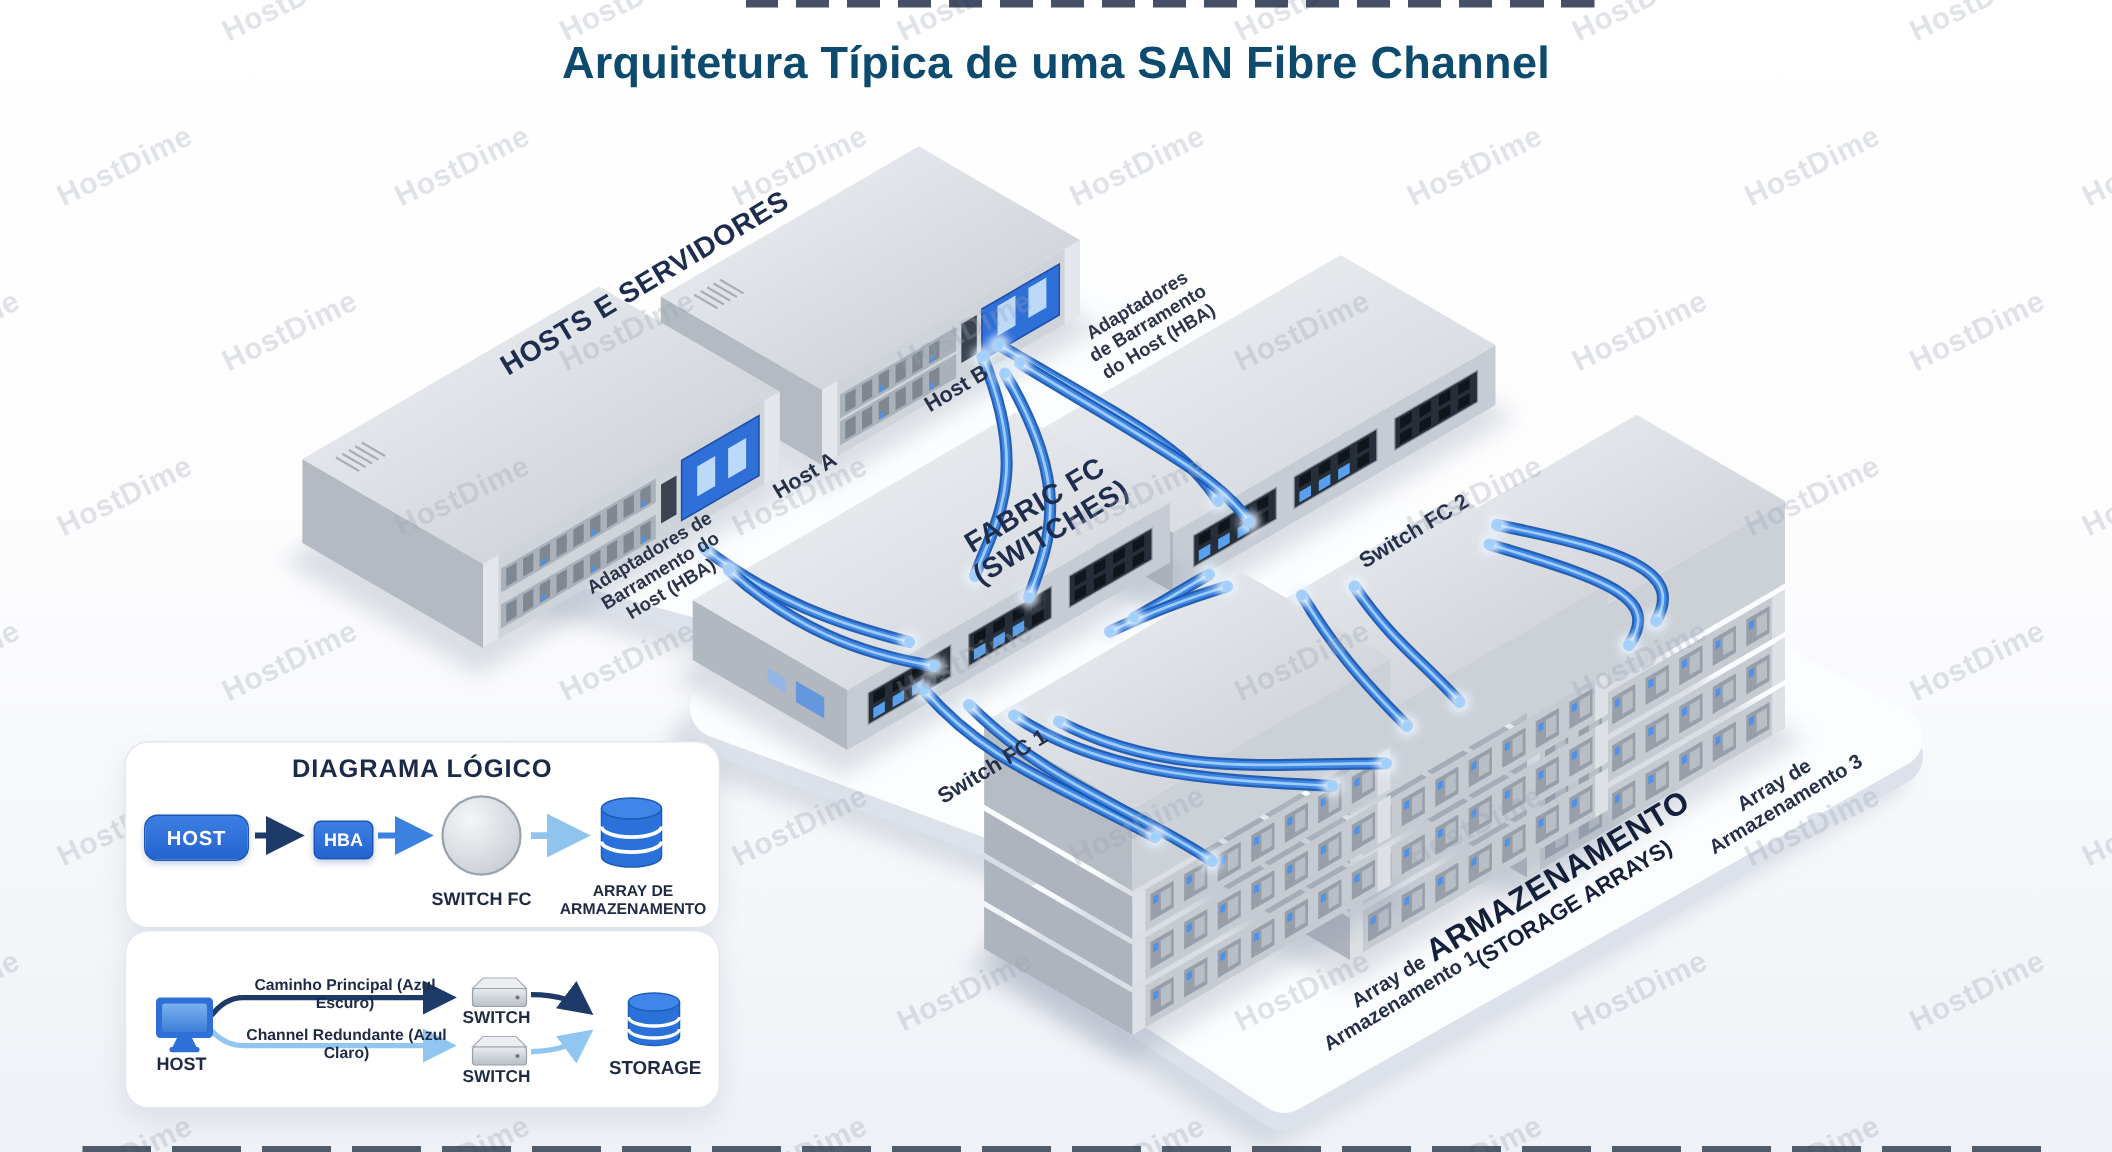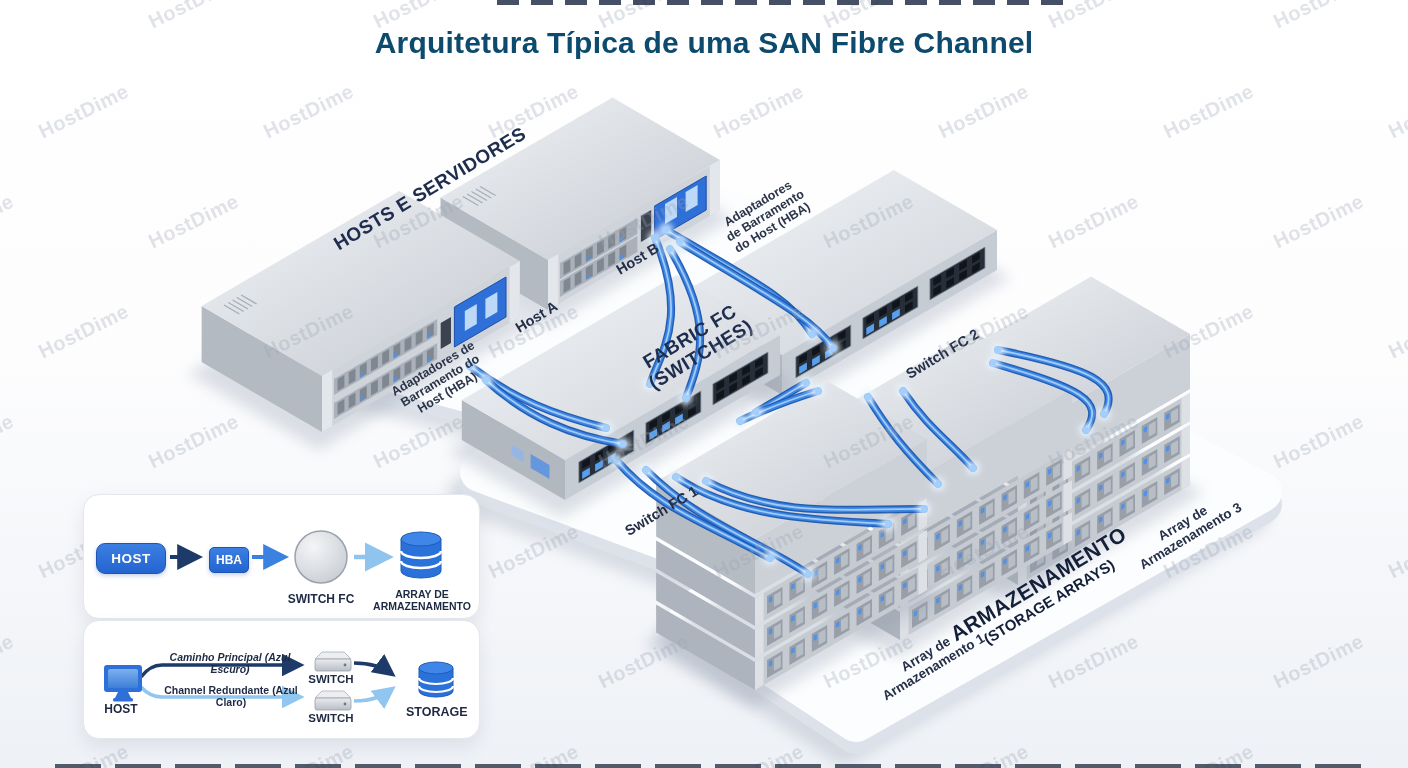--- a/index.html
+++ b/index.html
@@ -32,21 +32,21 @@
     border:1px solid #1d55b4;box-shadow:0 2px 4px rgba(30,70,150,.25);}
   #lg-host{left:12px;top:48px;width:68px;height:29px;border-radius:9px;font-size:13.5px;letter-spacing:.5px;}
   #lg-hba{left:125px;top:52px;width:38px;height:24px;border-radius:5px;font-size:12px;}
   .cap{position:absolute;text-align:center;font-weight:700;color:#1e2a44;}
   #lg-switchfc{left:197px;top:97px;width:80px;font-size:12px;}
   #lg-array{left:287px;top:94px;width:102px;font-size:10.5px;line-height:11.5px;}
   #lr-host{left:12px;top:81px;width:50px;font-size:12px;}
   #lr-sw1{left:217px;top:52px;width:60px;font-size:11.5px;}
   #lr-sw2{left:217px;top:91px;width:60px;font-size:11.5px;}
   #lr-sto{left:322px;top:84px;width:60px;font-size:12.5px;}
-  #lr-prim{left:72px;top:30px;width:148px;font-size:10.5px;font-style:italic;}
+  #lr-prim{left:72px;top:30px;width:148px;font-size:10.5px;}
   #lr-red{left:72px;top:63px;width:150px;font-size:10.5px;}
   .crop-strip{position:absolute;z-index:12;pointer-events:none;}
   #strip-top{left:497px;top:0;width:566px;height:5px;opacity:.85;
     background:repeating-linear-gradient(90deg,#24304a 0 22px,transparent 22px 34px);}
   #strip-bottom{left:55px;bottom:0;width:1306px;height:4px;opacity:.8;
     background:repeating-linear-gradient(90deg,#2a3648 0 46px,transparent 46px 60px);}
 </style>
 </head>
 <body>
 
@@ -693,20 +693,21 @@
     <span style="left: 935px; top: 760px;">HostDime</span>
     <span style="left: 1160px; top: 760px;">HostDime</span>
     <span style="left: 1385px; top: 760px;">HostDime</span>
   </div>
 
 <div class="title-wrap">
   <h1>Arquitetura Típica de uma SAN Fibre Channel</h1>
 </div>
 
 <div id="legend1" class="legend">
+  <div class="ltitle">DIAGRAMA LÓGICO</div>
   <svg width="395" height="123" viewBox="0 0 395 123">
     <defs>
       <radialGradient id="gCir" cx=".35" cy=".3" r=".9">
         <stop offset="0" stop-color="#f4f5f7"></stop>
           <stop offset="1" stop-color="#c3c8cf"></stop>
       </radialGradient>
       <marker id="mDark" viewBox="0 0 10 10" refX="8" refY="5" markerWidth="6.5" markerHeight="6.5" orient="auto">
         <path d="M0,0L10,5L0,10z" fill="#1d3a68"></path>
         </marker>
       <marker id="mMid" viewBox="0 0 10 10" refX="8" refY="5" markerWidth="6.5" markerHeight="6.5" orient="auto">

